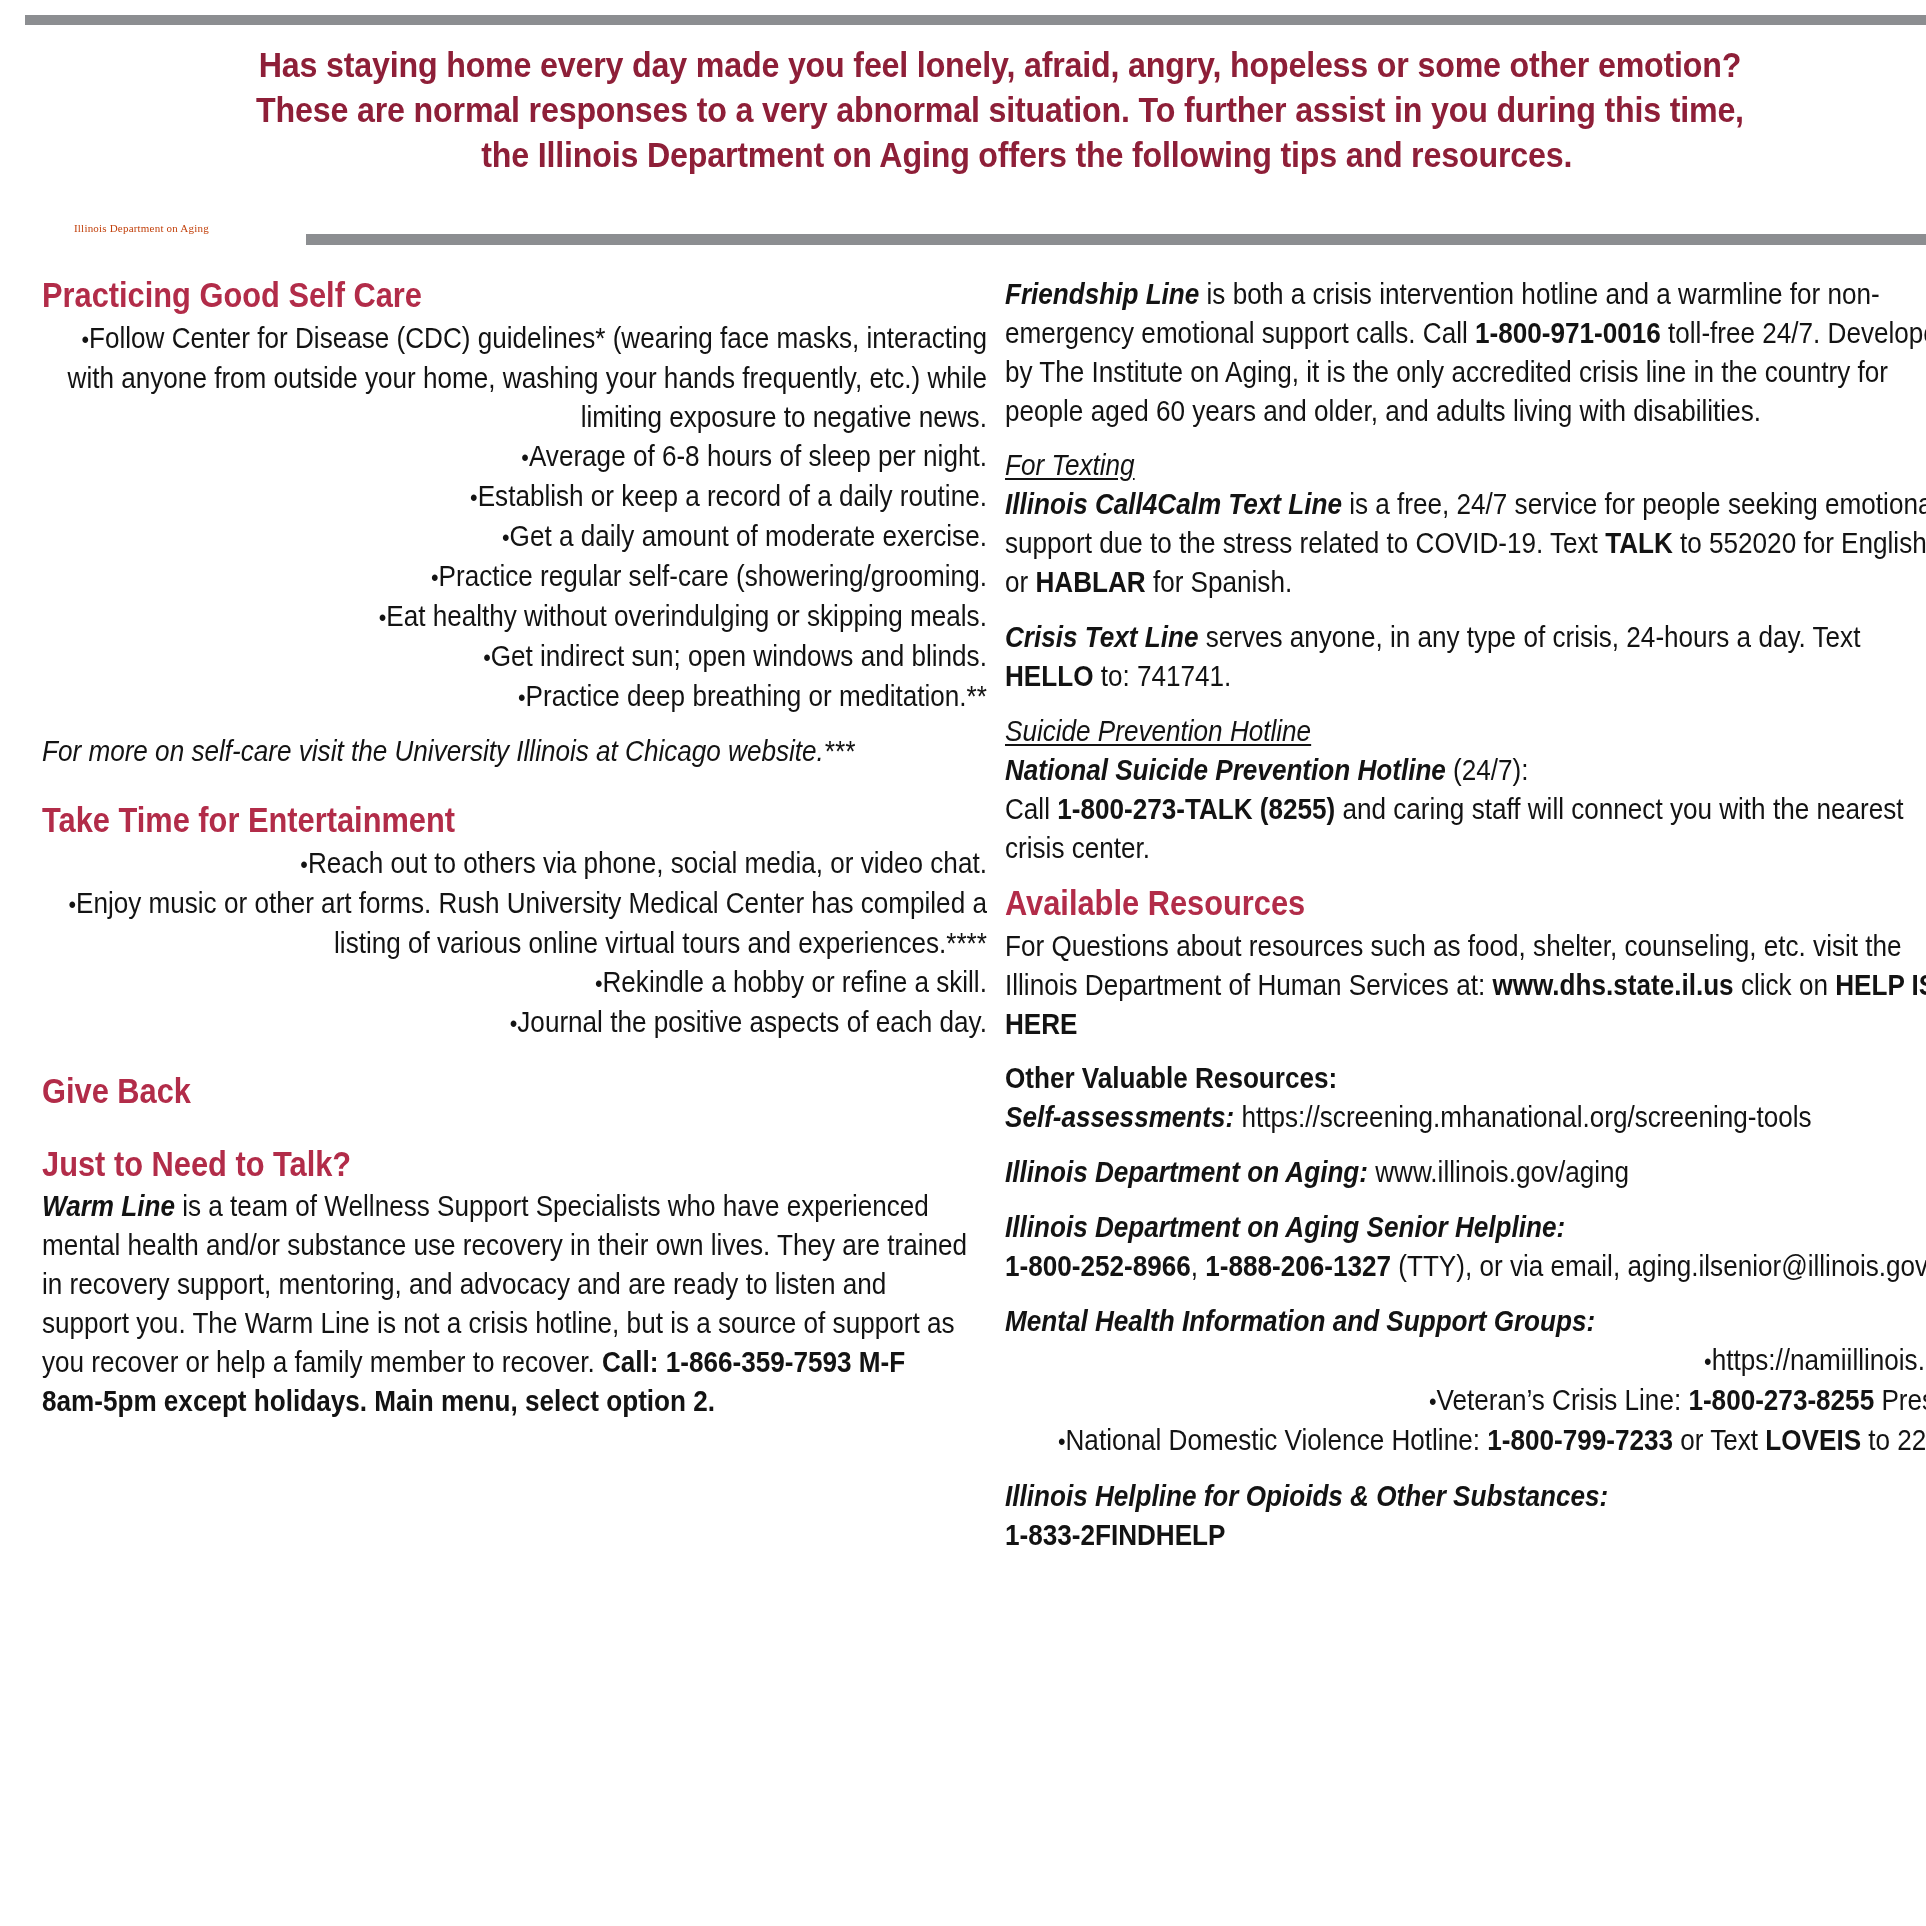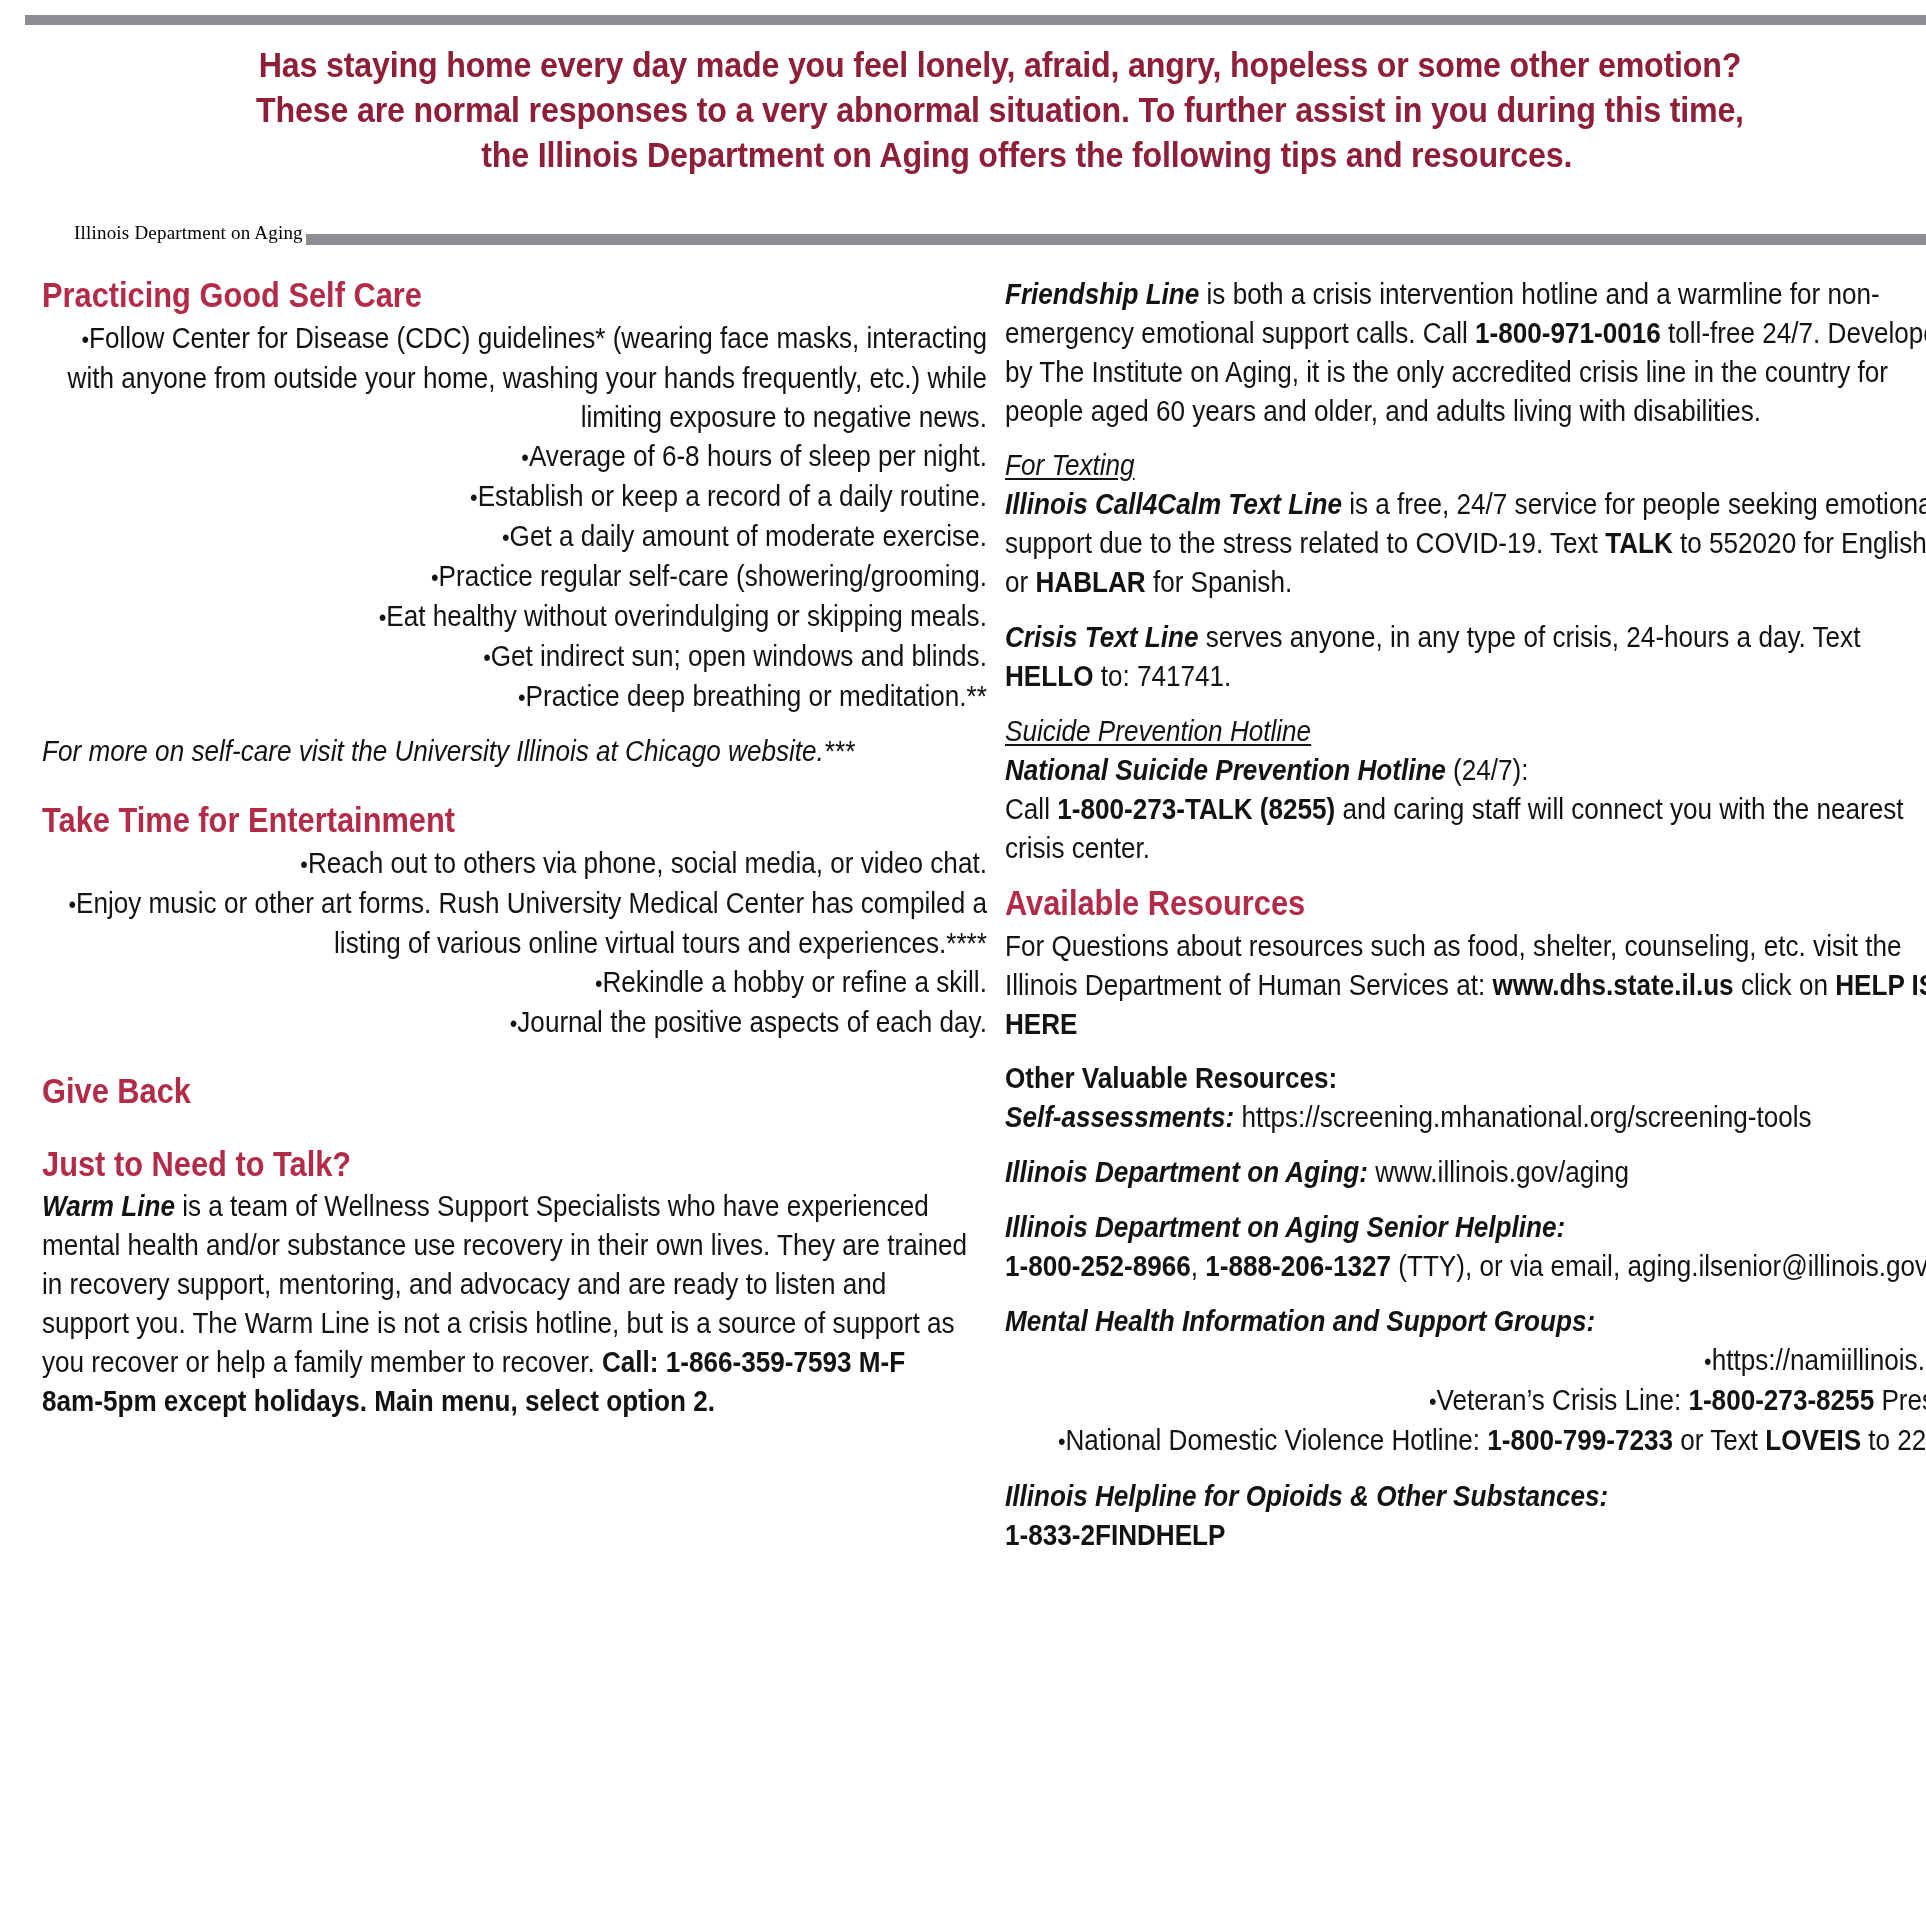--- a/index.html
+++ b/index.html
@@ -89,22 +89,22 @@
   .logo-letters .small-o {
     font-size: 50px;
     vertical-align: -2.3px;
     letter-spacing: -4.6px;
   }
   .logo-caption {
     position: absolute;
     left: 7px;
     top: 72px;
     font-family: "Liberation Serif", serif;
-    font-size: 19px;
-    color: #000000;
+    font-size: 11px;
+    color: #c2410c;
     letter-spacing: 0.2px;
     white-space: nowrap;
   }
 
   
   .col {
     position: absolute;
     top: 275px;
   }
   .col-left  { left: 42px;  width: 932px; }

